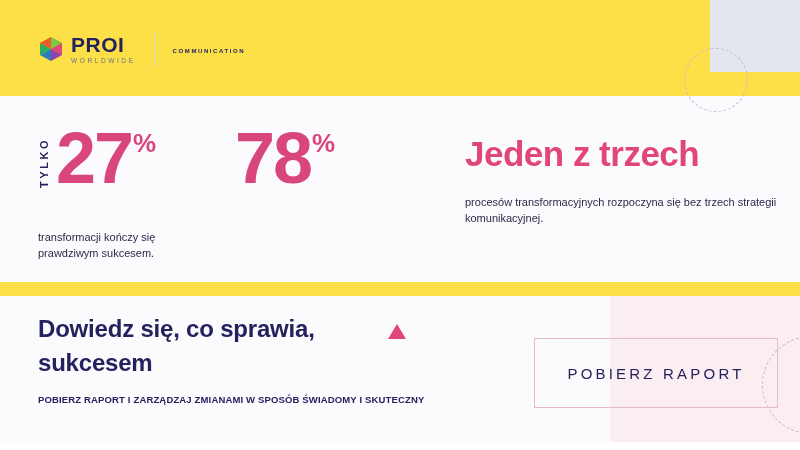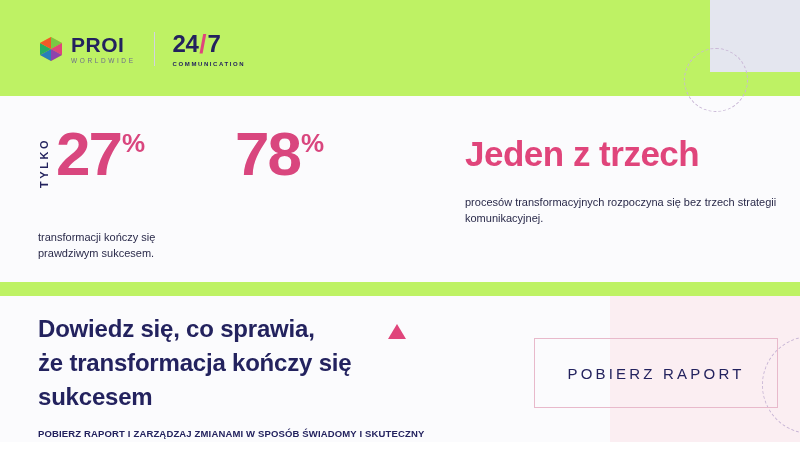--- a/index.html
+++ b/index.html
@@ -10,21 +10,21 @@
     width: 800px;
     height: 450px;
     overflow: hidden;
     font-family: "Liberation Sans", sans-serif;
     background: #ffffff;
   }
   .canvas {
     position: relative;
     width: 800px;
     height: 450px;
-    background: #bef264;
+    background: #fde047;
     overflow: hidden;
   }
 
   
   .bg-top-rect {
     position: absolute;
     left: 710px;
     top: 0;
     width: 90px;
     height: 72px;
@@ -188,21 +188,21 @@
     letter-spacing: 2.6px;
     color: #23225e;
     margin-right: 6px;
     margin-top: 6px;
     height: 58px;
     display: flex;
     align-items: center;
     justify-content: center;
   }
   .big-number {
-    font-size: 62px;
+    font-size: 72px;
     font-weight: bold;
     color: #d9467e;
     line-height: 0.85;
     letter-spacing: -2px;
   }
   .pct {
     font-size: 26px;
     font-weight: bold;
     color: #d9467e;
     line-height: 1;
@@ -312,25 +312,20 @@
           <polygon points="2,7 13,1 13,13" fill="#f05a28"></polygon>
         </svg>
       </span>
       <span class="logo-text-wrap">
         <span class="logo-proi-name">PROI</span>
         <span class="logo-proi-sub">WORLDWIDE</span>
       </span>
     </div>
     <div class="header-divider"></div>
     <div class="logo-247">
-      <span class="logo-247-row">
-        <span class="logo-247-num">24</span>
-        <span class="logo-247-slash">/</span>
-        <span class="logo-247-num">7</span>
-      </span>
       <span class="logo-247-sub">COMMUNICATION</span>
     </div>
   </div>
 
   <div class="stat-1">
     <div class="stat-number-row">
       <span class="tylko-vertical">TYLKO</span>
       <span class="big-number">27</span>
       <span class="pct">%</span>
     </div>
@@ -345,21 +340,20 @@
   </div>
 
   <div class="stat-3">
     <div class="headline-pink">Jeden z trzech</div>
     <div class="stat-caption">procesów transformacyjnych rozpoczyna się bez trzech strategii komunikacyjnej.</div>
   </div>
 
   <div class="cta-left">
     <div class="cta-heading">
       <span class="line">Dowiedz się, co sprawia,</span>
-      <span class="line">że transformacja kończy się</span>
       <span class="line">sukcesem</span>
     </div>
     <div class="cta-sub">POBIERZ RAPORT I ZARZĄDZAJ ZMIANAMI W SPOSÓB ŚWIADOMY I SKUTECZNY</div>
   </div>
   <span class="cta-triangle" style="position:absolute; left:380px; top:324px;"></span>
 
   <div class="cta-button">
     <span class="cta-button-label">POBIERZ RAPORT</span>
   </div>
 

